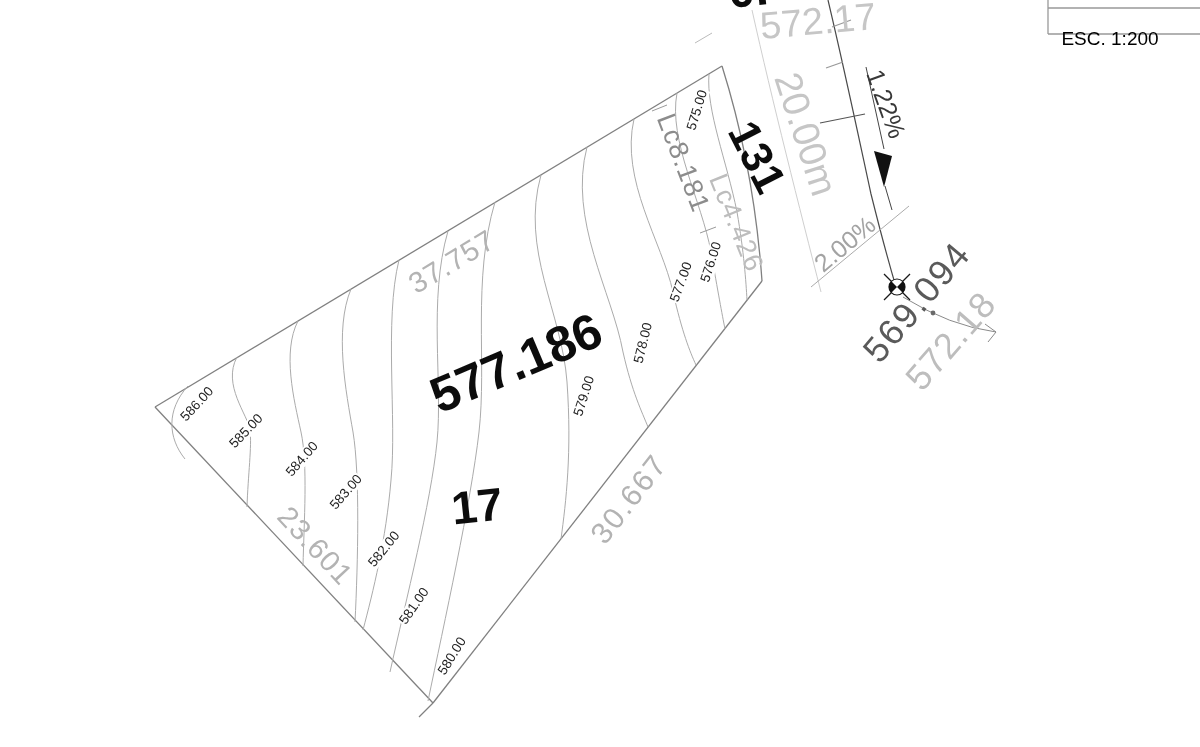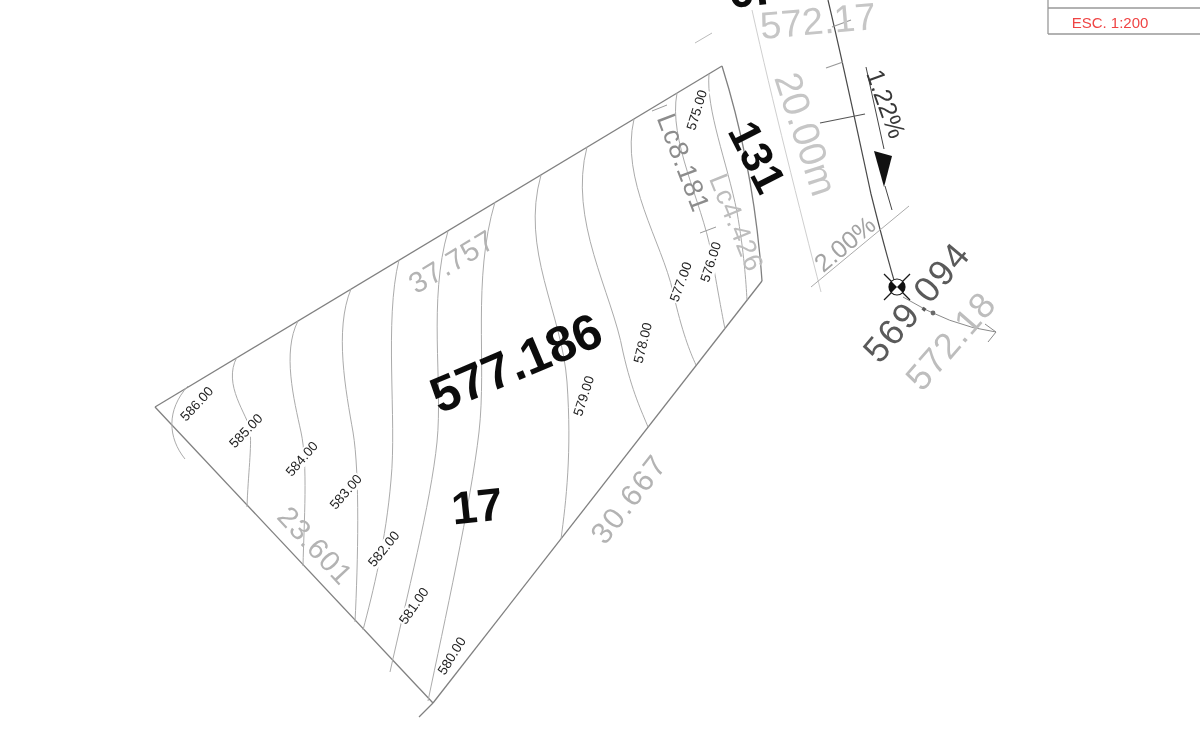--- a/index.html
+++ b/index.html
@@ -117,15 +117,15 @@
 
   <div class="lbl big" style="left:757px;top:157px;--r:63deg;font-size:44px;">131</div>
   <div class="lbl lt" style="left:806px;top:134px;--r:72deg;font-size:38px;">20.00m</div>
   <div class="lbl lt" style="left:818px;top:21px;--r:-5deg;font-size:38px;">572.17</div>
   <div class="lbl big" style="left:748px;top:-10px;--r:-6deg;font-size:48px;">0.</div>
   <div class="lbl" style="left:886px;top:104px;--r:70deg;font-size:25px;color:#383838;">1.22%</div>
   <div class="lbl" style="left:845px;top:244px;--r:-40deg;font-size:25px;color:#a3a3a3;">2.00%</div>
   <div class="lbl" style="left:917px;top:302px;--r:-50deg;font-size:36px;color:#5a5a5a;letter-spacing:2px;">569.094</div>
   <div class="lbl" style="left:951px;top:341px;--r:-49deg;font-size:36px;color:#bdbdbd;letter-spacing:1px;">572.18</div>
 
-  <div class="lbl" style="left:1110px;top:22px;font-size:15px;color:#ef4444;">ESC. 1:200</div>
+  <div class="lbl" style="left:1110px;top:38px;font-size:19px;color:#000000;">ESC. 1:200</div>
 
 </div>
 
 </body></html>

